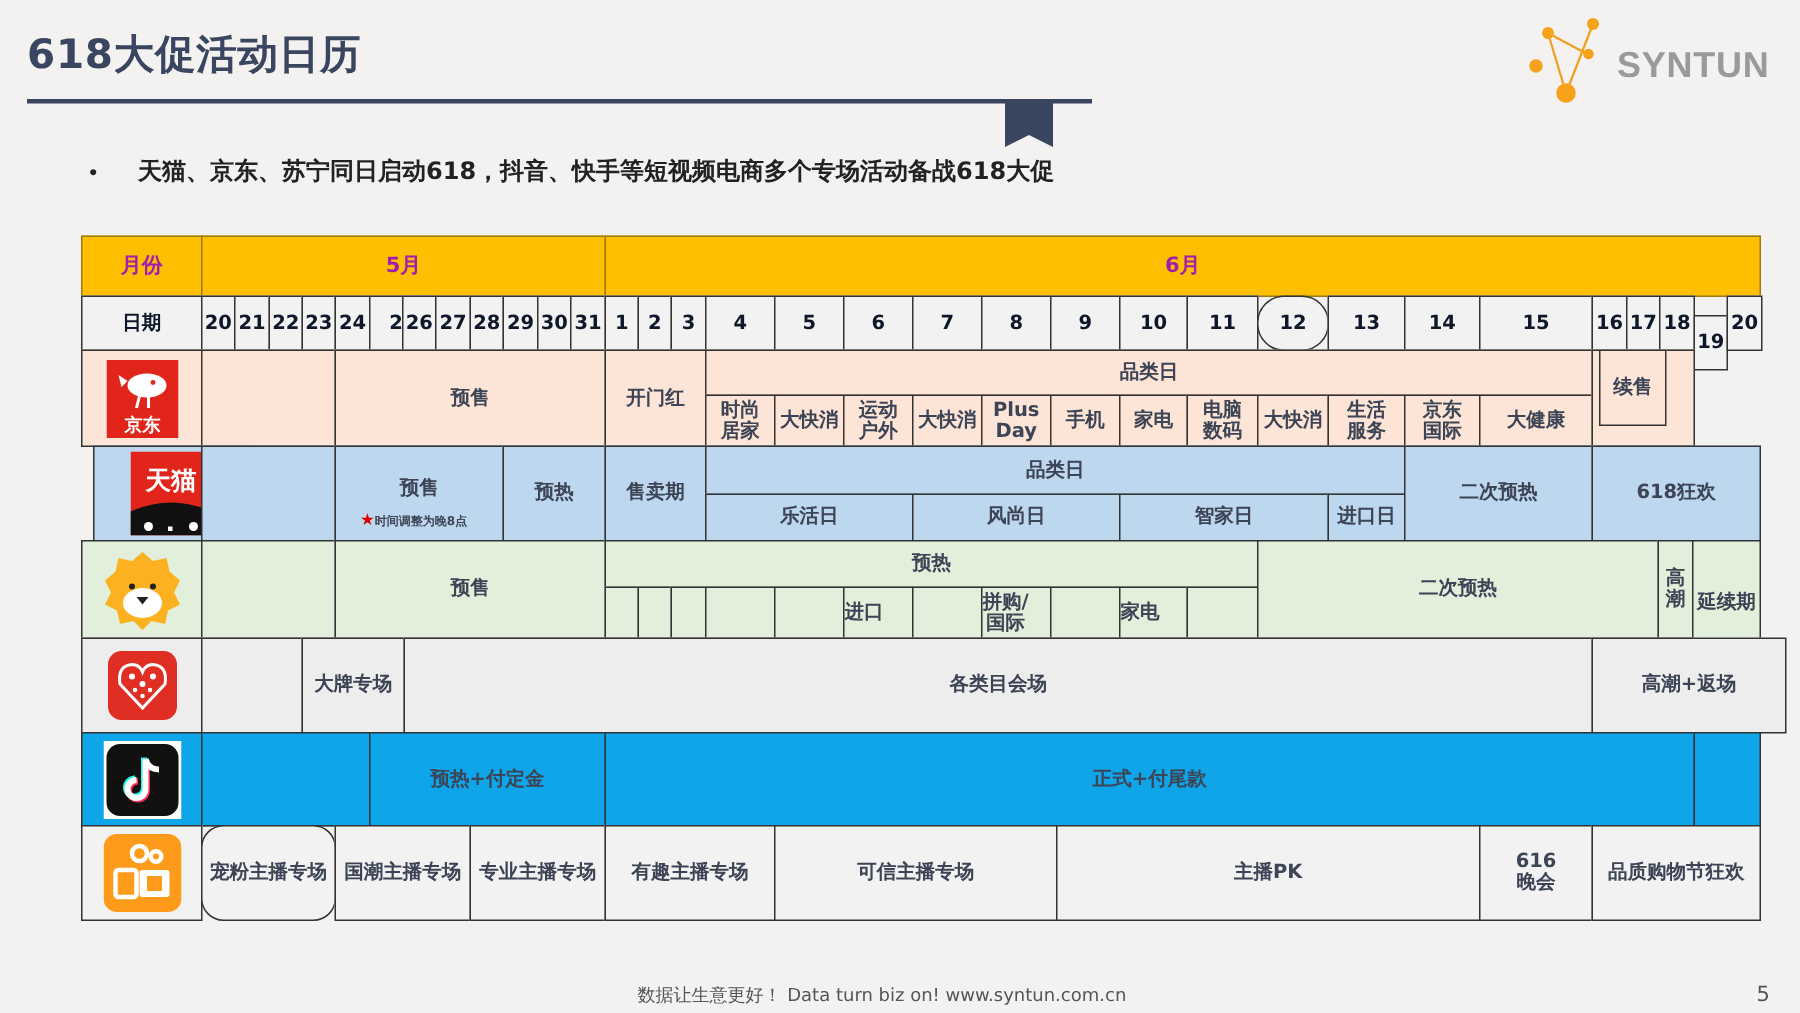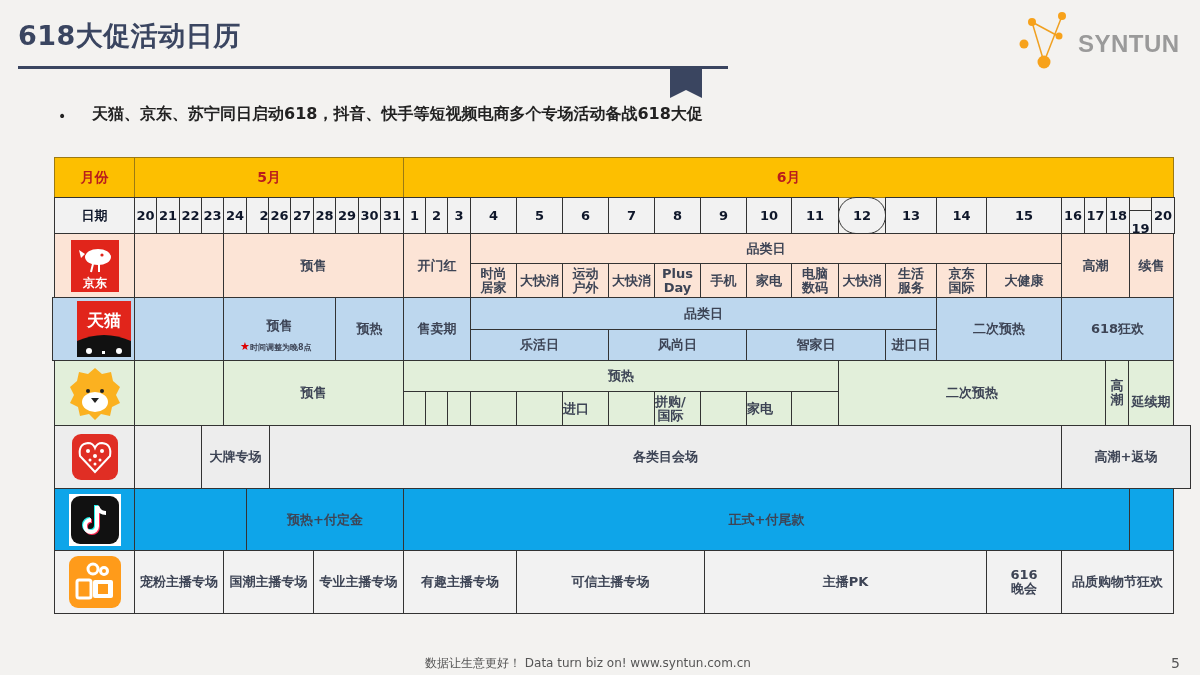--- a/index.html
+++ b/index.html
@@ -6,21 +6,21 @@
   body{width:1200px;height:675px;background:#f3f2f0;position:relative;overflow:hidden;font-family:"DejaVu Sans","Liberation Sans",sans-serif;color:#2c3245;}
   .title{position:absolute;left:18px;top:18px;font-size:27px;font-weight:bold;color:#3a4560;letter-spacing:0.5px;}
   .title-rule{position:absolute;left:18px;top:66px;width:710px;height:3px;background:#3a4560;}
   .bookmark{position:absolute;left:670px;top:66px;width:32px;height:32px;}
   .logo{position:absolute;left:1018px;top:10px;width:170px;height:60px;}
   .logo-text{position:absolute;left:1078px;top:30px;font-size:24px;font-weight:bold;color:#9a9a9a;font-family:"Liberation Sans",sans-serif;letter-spacing:0.5px;}
   .bullet{position:absolute;left:58px;top:108px;font-size:14px;color:#222;}
   .bullet-text{position:absolute;left:92px;top:104px;font-size:16px;font-weight:bold;color:#222;}
   .tbl{position:absolute;left:0;top:0;}
   .c{position:absolute;box-sizing:border-box;border:1px solid #333;display:flex;align-items:center;justify-content:center;text-align:center;font-size:13px;font-weight:bold;color:#3d4455;line-height:1.05;overflow:hidden;}
-  .hdr{background:#fdbf00;color:#b91c1c;font-size:14px;border-color:#9c7a13;}
+  .hdr{background:#fdbf00;color:#a21caf;font-size:14px;border-color:#9c7a13;}
   .date{background:#f2f2f2;font-size:13px;color:#0f172a;}
   .jd{background:#fce4d6;}
   .tm{background:#bdd7ee;}
   .sn{background:#e2efda;}
   .pdd{background:#ededed;}
   .dy{background:#0ea5e9;}
   .ks{background:#f2f2f2;}
   .note{position:absolute;font-size:8px;color:#3d4455;font-weight:bold;white-space:nowrap;}
   .footer{position:absolute;left:425px;top:655px;font-size:12px;color:#555;}
   .page{position:absolute;left:1171px;top:655px;font-size:14px;color:#555;}
@@ -123,23 +123,23 @@
       <div class="c jd" style="left: 791px; top: 263px; width: 48px; height: 35px; white-space: pre-line;">电脑
 数码</div>
       <div class="c jd" style="left: 838px; top: 263px; width: 48px; height: 35px; white-space: pre-line;">大快消</div>
       <div class="c jd" style="left: 885px; top: 263px; width: 52px; height: 35px; white-space: pre-line;">生活
 服务</div>
       <div class="c jd" style="left: 936px; top: 263px; width: 51px; height: 35px; white-space: pre-line;">京东
 国际</div>
       <div class="c jd" style="left: 986px; top: 263px; width: 76px; height: 35px; white-space: pre-line;">大健康</div>
     </div>
   <div class="c jd" style="left:1061px;top:233px;width:69px;height:65px;">高潮</div>
-  <div class="c jd" style="left:1129px;top:233px;width:45px;height:65px;">续售</div>
-
-  <div class="c tm" style="left:52px;top:297px;width:104px;height:64px;">
+  <div class="c jd" style="left:1066px;top:233px;width:45px;height:51px;">续售</div>
+
+  <div class="c tm" style="left:62px;top:297px;width:104px;height:64px;">
     <svg width="54" height="56" viewBox="0 0 54 56">
       <rect width="54" height="56" fill="#e1251b"></rect>
       <text x="27" y="25" font-size="17" fill="#fff" text-anchor="middle" font-family="DejaVu Sans, sans-serif">天猫</text>
       <path d="M0 40 Q27 28 54 40 V56 H0Z" fill="#111"></path>
       <circle cx="12" cy="50" r="3" fill="#fff"></circle>
         <circle cx="42" cy="50" r="3" fill="#fff"></circle>
         <rect x="25" y="50" width="3" height="3" fill="#fff"></rect>
     </svg>
   </div>
   <div class="c tm" style="left:134px;top:297px;width:90px;height:64px;"></div>
@@ -224,21 +224,21 @@
   <div class="c ks" style="left:54px;top:550px;width:81px;height:64px;">
     <svg width="52" height="52" viewBox="0 0 52 52">
       <rect width="52" height="52" rx="9" fill="#ff9b1a"></rect>
       <circle cx="24" cy="13" r="5" fill="none" stroke="#fff" stroke-width="3"></circle>
       <circle cx="35" cy="15" r="3.5" fill="none" stroke="#fff" stroke-width="3"></circle>
       <rect x="8" y="24" width="14" height="18" rx="2" fill="none" stroke="#fff" stroke-width="3"></rect>
       <rect x="24" y="24" width="20" height="18" rx="2" fill="#fff"></rect>
       <rect x="29" y="28" width="10" height="10" fill="#ff9b1a"></rect>
     </svg>
   </div>
-  <div class="c ks" style="left:134px;top:550px;width:90px;height:64px;">宠粉主播专场</div>
+  <div class="c ks" style="left:134px;top:550px;width:90px;height:64px;border-radius:15px;">宠粉主播专场</div>
   <div class="c ks" style="left:223px;top:550px;width:91px;height:64px;">国潮主播专场</div>
   <div class="c ks" style="left:313px;top:550px;width:91px;height:64px;">专业主播专场</div>
   <div class="c ks" style="left:403px;top:550px;width:114px;height:64px;">有趣主播专场</div>
   <div class="c ks" style="left:516px;top:550px;width:189px;height:64px;">可信主播专场</div>
   <div class="c ks" style="left:704px;top:550px;width:283px;height:64px;">主播PK</div>
   <div class="c ks" style="left:986px;top:550px;width:76px;height:64px;white-space:pre-line;">616
 晚会</div>
   <div class="c ks" style="left:1061px;top:550px;width:113px;height:64px;">品质购物节狂欢</div>
 </div>
 

